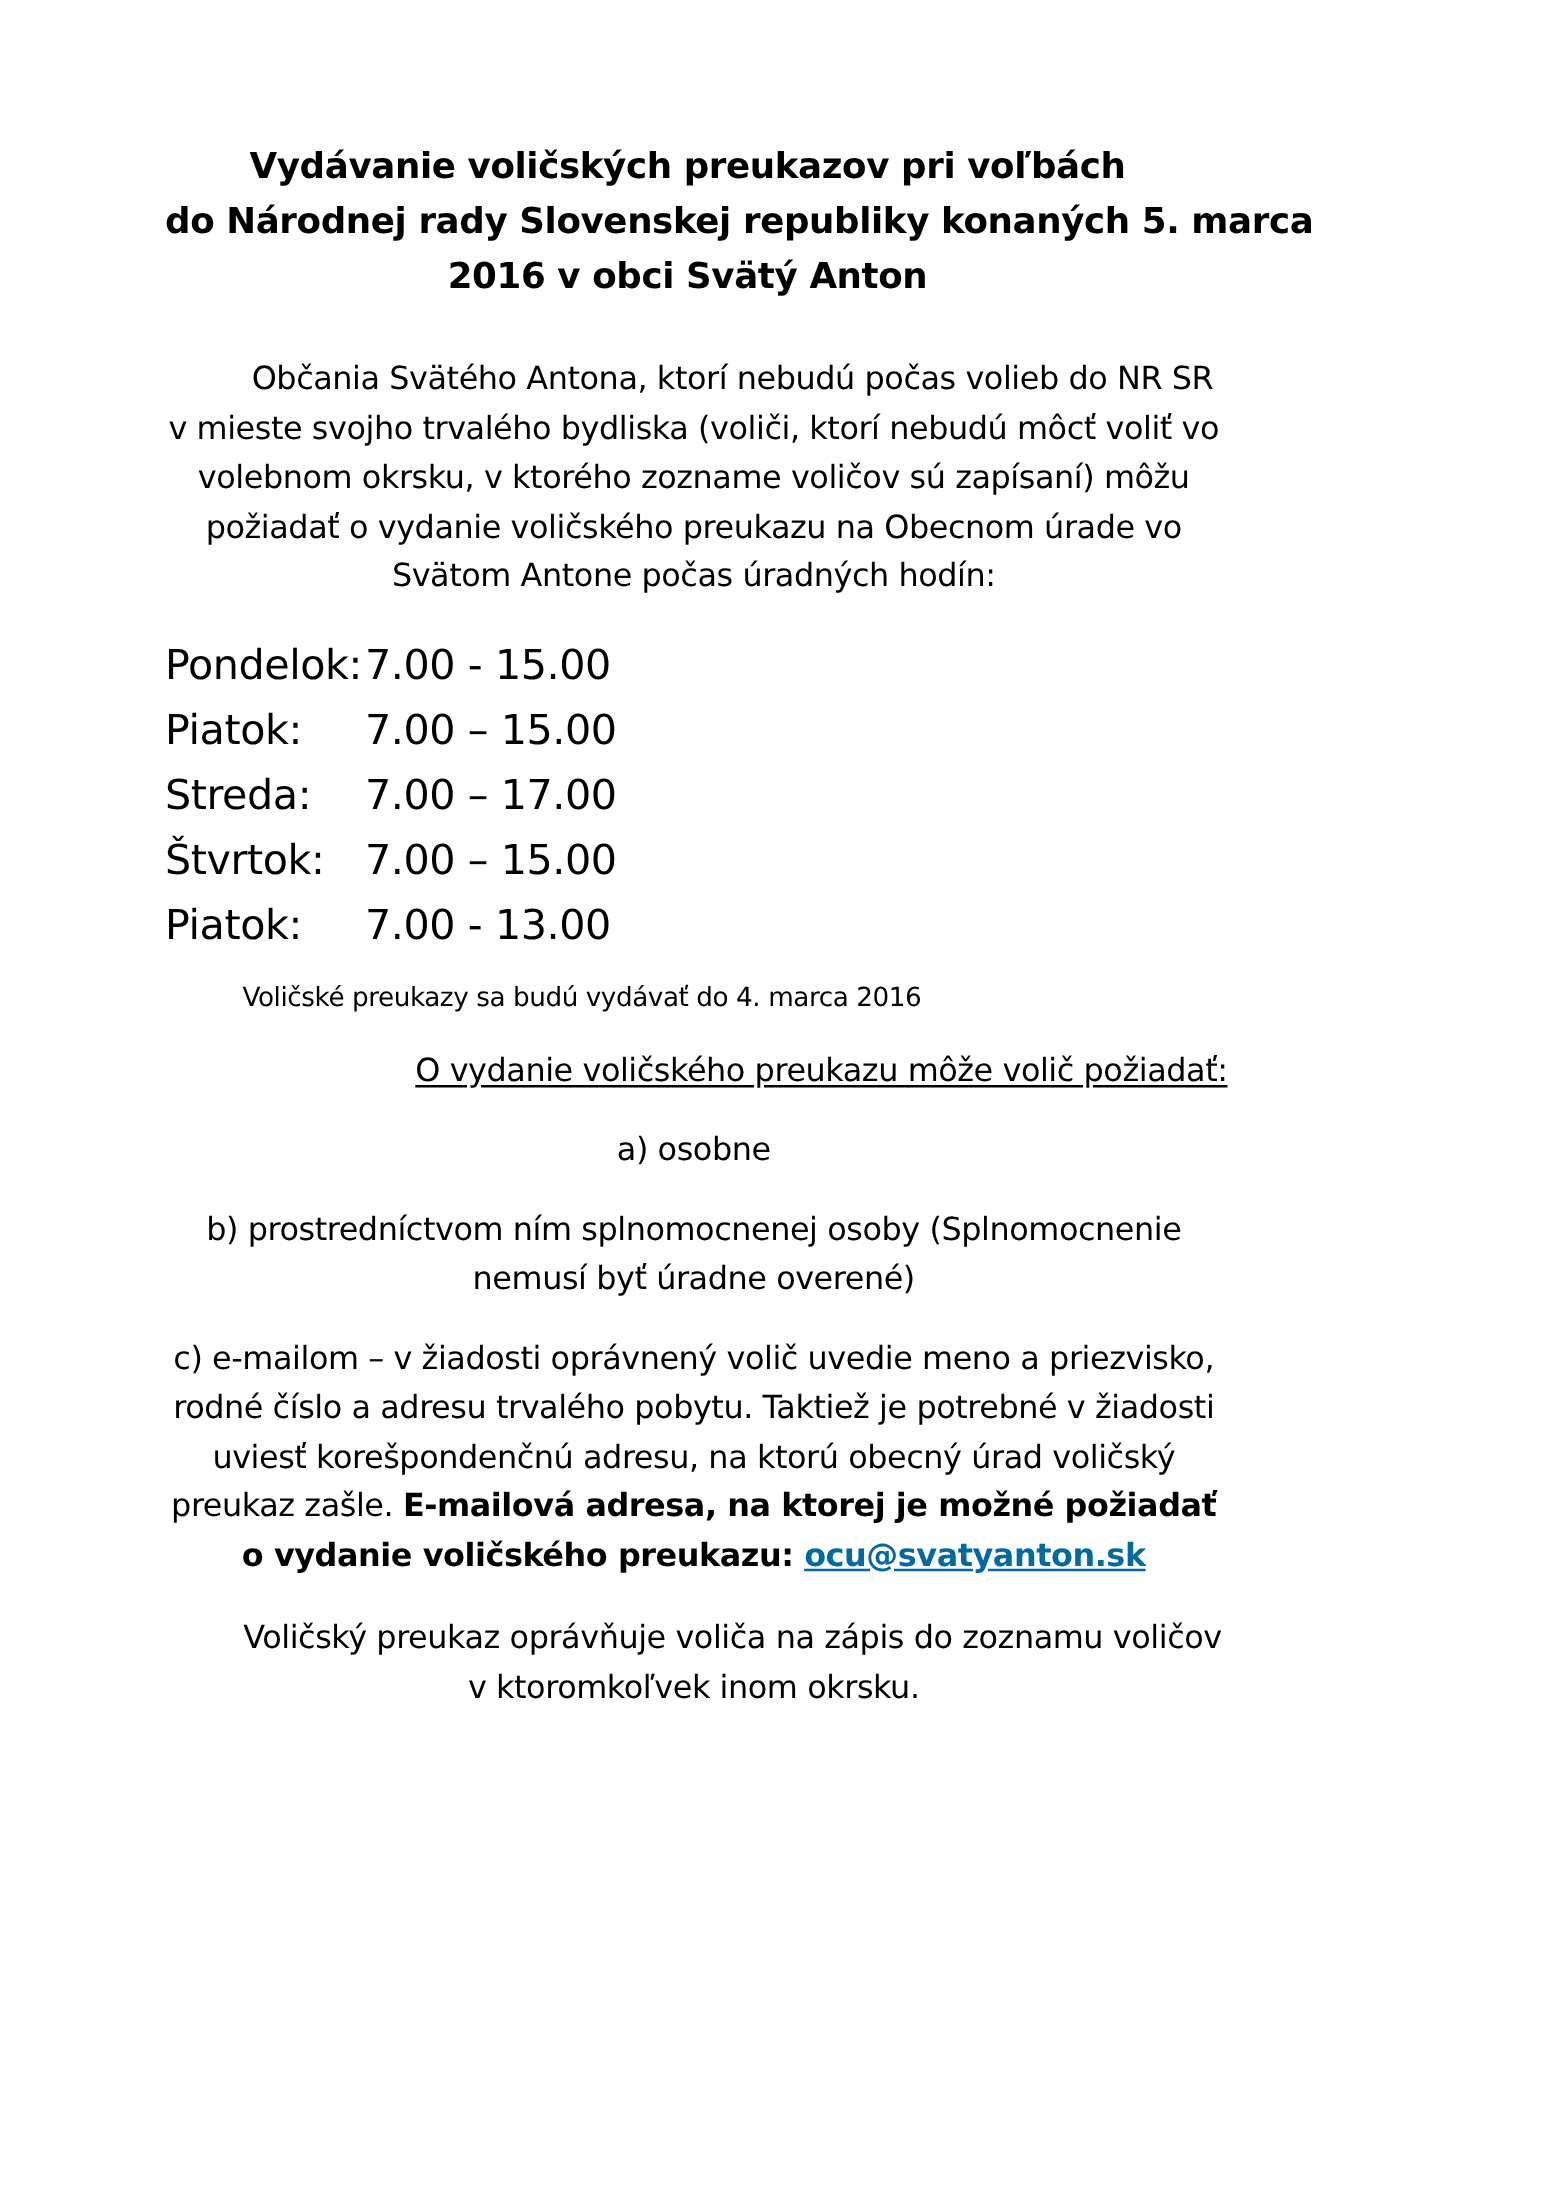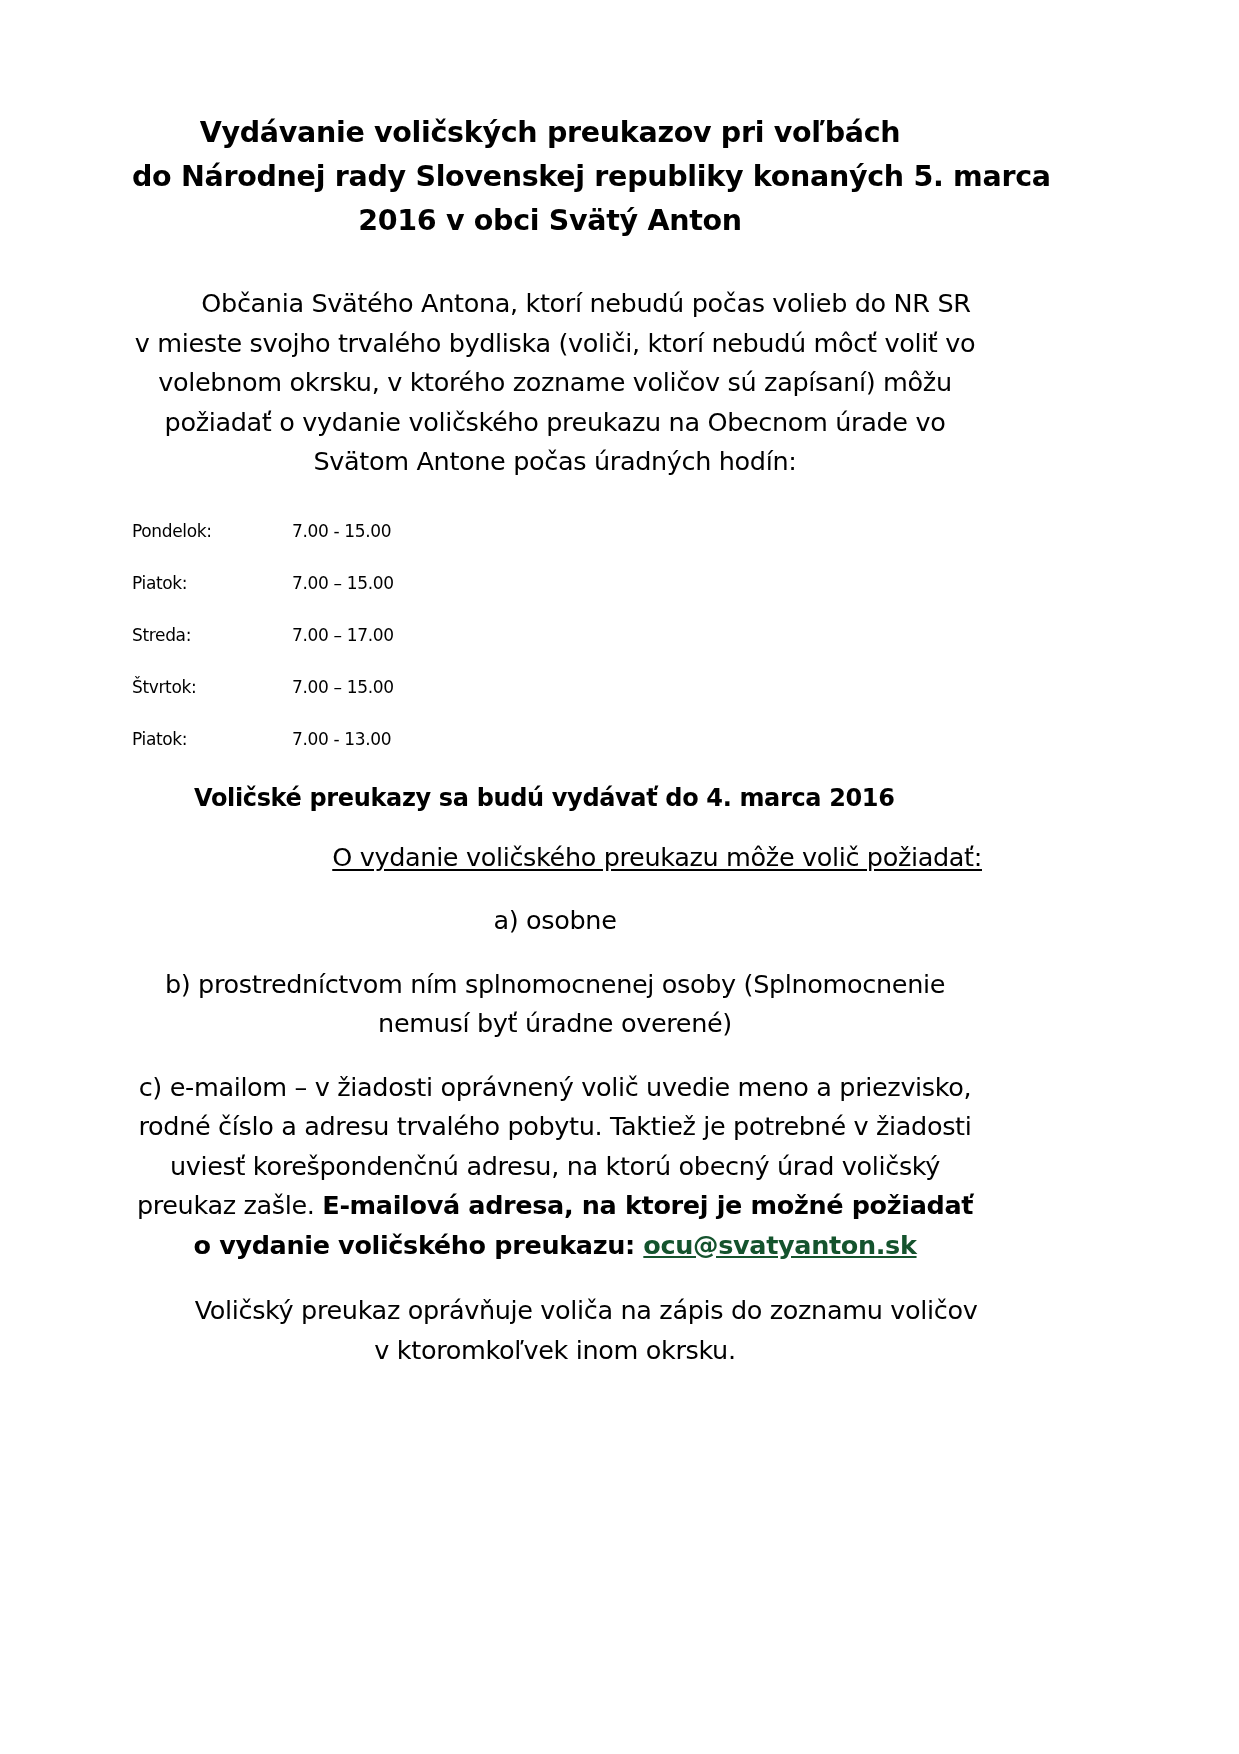--- a/index.html
+++ b/index.html
@@ -59,38 +59,38 @@
     display: inline-block;
     width: 62px;
   }
 
   
   .hours {
     margin-top: 30px;
   }
   .hours-row {
     display: flex;
-    font-size: 17px;
+    font-size: 33px;
     line-height: 39.5px;
     letter-spacing: -0.35px;
     margin-bottom: 12.5px;
     white-space: pre;
   }
   .hours-day {
     width: 160px;
     flex: 0 0 160px;
   }
   .hours-time {
     flex: 0 0 auto;
   }
 
   
   .bold-line {
-    font-weight: bold;
-    font-size: 24px;
+    font-weight: normal;
+    font-size: 21px;
     line-height: 39.5px;
     letter-spacing: -0.35px;
     margin: 20px 0 0 0;
     padding-left: 62px;
   }
   .underline-line {
     font-size: 25.5px;
     line-height: 39.5px;
     letter-spacing: -0.35px;
     margin: 19px 0 0 0;
@@ -106,21 +106,21 @@
     margin-top: 24px;
     width: 846px;
   }
   .opt-b { margin-top: 24px; }
   .opt-c { margin-top: 24px; }
 
   .bold-run { font-weight: bold; }
 
   .email-link {
     font-weight: bold;
-    color: #14532d;
+    color: #0369a1;
     text-decoration: underline;
     text-underline-offset: 2px;
   }
 
   .closing {
     margin-top: 26px;
     width: 846px;
   }
   .closing .indent-first {
     display: inline-block;

